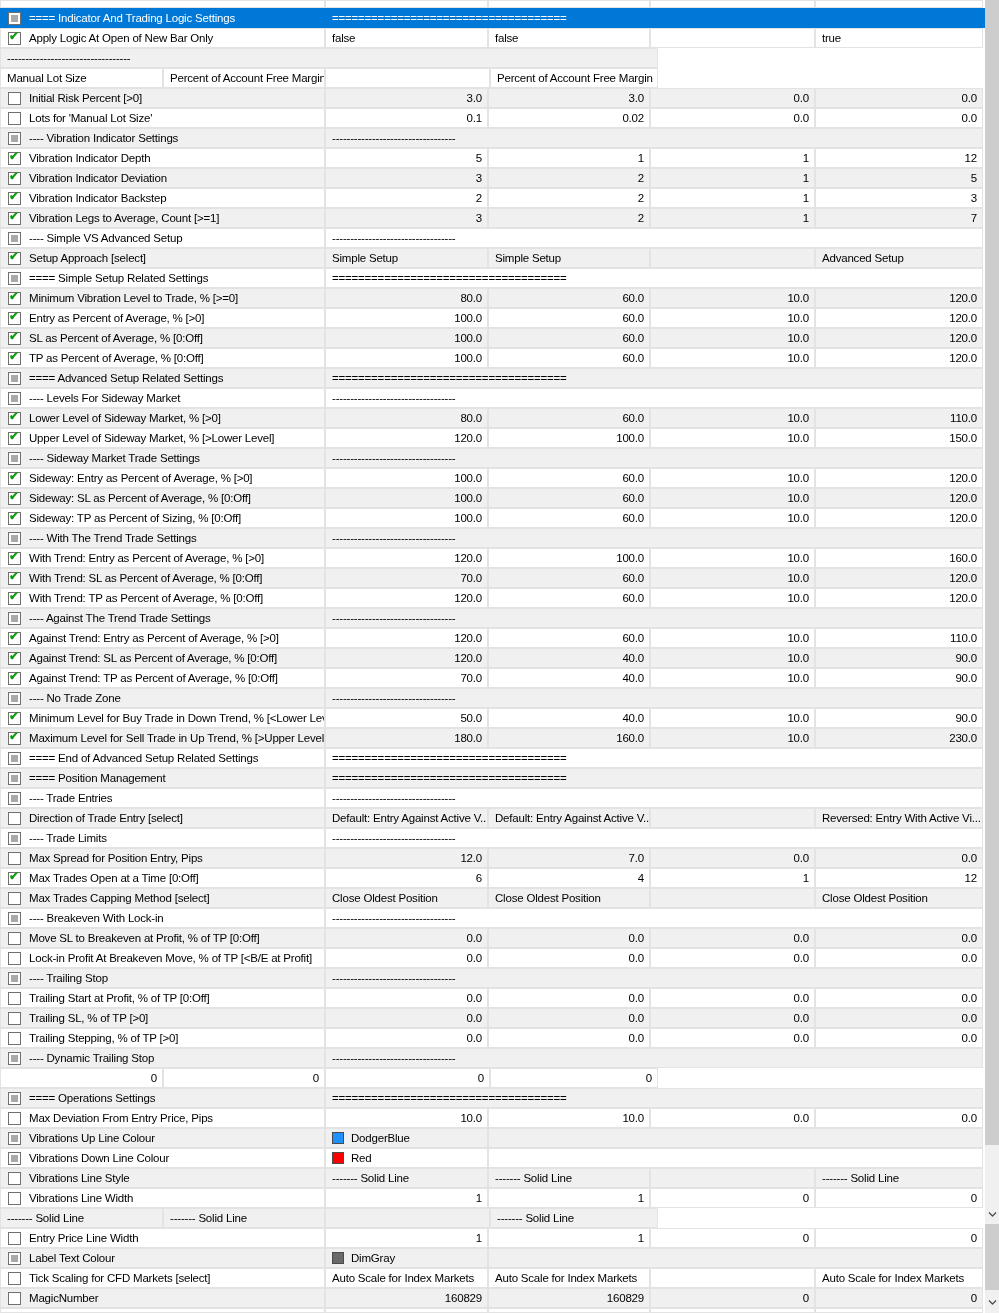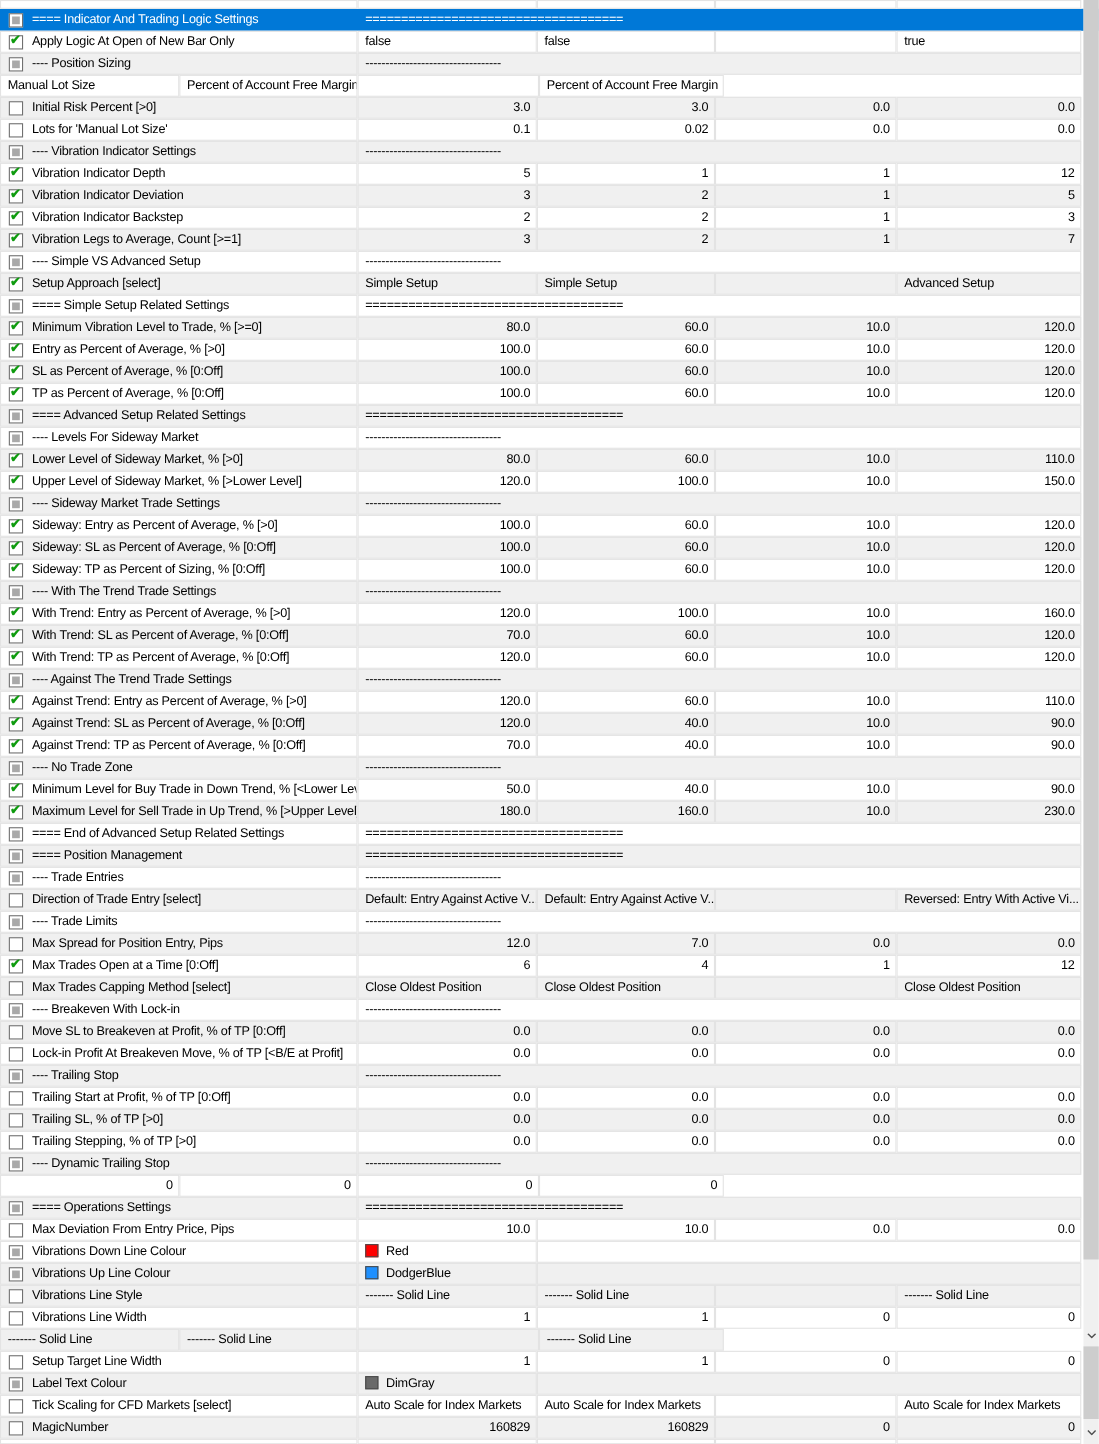--- a/index.html
+++ b/index.html
@@ -69,26 +69,20 @@
             <span class="mark">✔</span>
           </span>
           <span class="lbl">Apply Logic At Open of New Bar Only</span>
         </div>
         <div class="cell cval">false</div>
         <div class="cell cstart">false</div>
         <div class="cell cstep"></div>
         <div class="cell cstop">true</div>
       </div>
       <div class="row alt">
-        <div class="cell label">
-          <span class="cb">
-            <span class="sq"></span>
-          </span>
-          <span class="lbl">---- Position Sizing</span>
-        </div>
         <div class="cell span4">----------------------------------</div>
       </div>
       <div class="row wht">
         <div class="cell cval">Manual Lot Size</div>
         <div class="cell cstart">Percent of Account Free Margin</div>
         <div class="cell cstep"></div>
         <div class="cell cstop">Percent of Account Free Margin</div>
       </div>
       <div class="row alt">
         <div class="cell label">
@@ -628,38 +622,38 @@
       <div class="row wht">
         <div class="cell label">
           <span class="cb"></span>
           <span class="lbl">Max Deviation From Entry Price, Pips</span>
         </div>
         <div class="cell cval num">10.0</div>
         <div class="cell cstart num">10.0</div>
         <div class="cell cstep num">0.0</div>
         <div class="cell cstop num">0.0</div>
       </div>
+      <div class="row alt">
+        <div class="cell label">
+          <span class="cb">
+            <span class="sq"></span>
+          </span>
+          <span class="lbl">Vibrations Up Line Colour</span>
+        </div>
+        <div class="cell cval"><span class="swatch" style="background: rgb(30, 144, 255);"></span>DodgerBlue</div>
+        <div class="cell span3"></div>
+      </div>
       <div class="row wht">
         <div class="cell label">
           <span class="cb">
             <span class="sq"></span>
           </span>
           <span class="lbl">Vibrations Down Line Colour</span>
         </div>
         <div class="cell cval"><span class="swatch" style="background: rgb(255, 0, 0);"></span>Red</div>
-        <div class="cell span3"></div>
-      </div>
-      <div class="row alt">
-        <div class="cell label">
-          <span class="cb">
-            <span class="sq"></span>
-          </span>
-          <span class="lbl">Vibrations Up Line Colour</span>
-        </div>
-        <div class="cell cval"><span class="swatch" style="background: rgb(30, 144, 255);"></span>DodgerBlue</div>
         <div class="cell span3"></div>
       </div>
       <div class="row alt">
         <div class="cell label">
           <span class="cb"></span>
           <span class="lbl">Vibrations Line Style</span>
         </div>
         <div class="cell cval">------- Solid Line</div>
         <div class="cell cstart">------- Solid Line</div>
         <div class="cell cstep"></div>
@@ -677,21 +671,21 @@
       </div>
       <div class="row alt">
         <div class="cell cval">------- Solid Line</div>
         <div class="cell cstart">------- Solid Line</div>
         <div class="cell cstep"></div>
         <div class="cell cstop">------- Solid Line</div>
       </div>
       <div class="row wht">
         <div class="cell label">
           <span class="cb"></span>
-          <span class="lbl">Setup Target Line Width</span>
+          <span class="lbl">Entry Price Line Width</span>
         </div>
         <div class="cell cval num">1</div>
         <div class="cell cstart num">1</div>
         <div class="cell cstep num">0</div>
         <div class="cell cstop num">0</div>
       </div>
       <div class="row alt">
         <div class="cell label">
           <span class="cb">
             <span class="sq"></span>

